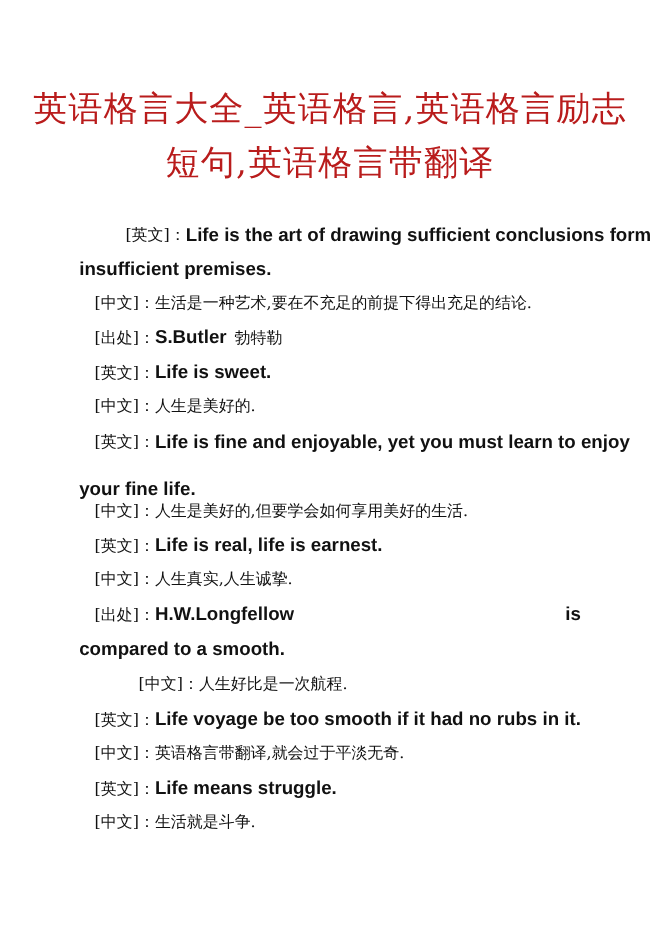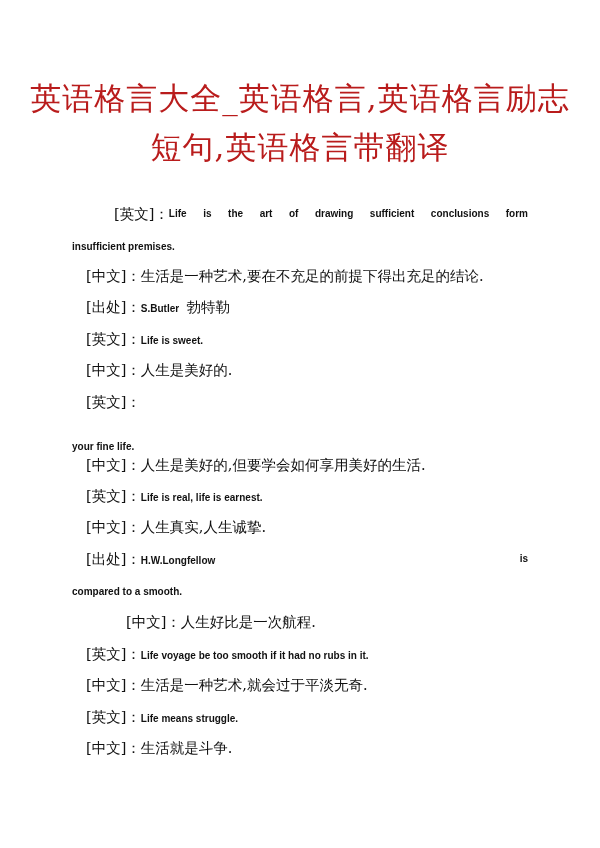--- a/index.html
+++ b/index.html
@@ -7,21 +7,21 @@
   .title {
     position: absolute; left: 0; width: 600px; text-align: center;
     font-family: "DejaVu Serif", "Liberation Serif", serif;
     font-size: 31px; letter-spacing: 1px; color: #b91c1c; white-space: nowrap;
   }
   .line {
     position: absolute; left: 72px; width: 456px;
     font-size: 14.5px; line-height: 22px; white-space: nowrap;
   }
   .tag { font-family: "DejaVu Serif", "Liberation Serif", serif; font-size: 14.5px; }
-  .en { font-family: "Liberation Sans", sans-serif; font-weight: bold; font-size: 10px; }
+  .en { font-family: "Liberation Sans", sans-serif; font-weight: bold; font-size: 17px; }
   .zh { font-family: "DejaVu Serif", "Liberation Serif", serif; font-size: 14.5px; }
   .justify { display: flex; justify-content: space-between; text-align: right; }
 </style>
 </head>
 <body>
 
 <div>
   <div class="title" style="top:78px;">英语格言大全_英语格言,英语格言励志</div>
   <div class="title" style="top:127px;">短句,英语格言带翻译</div>
 
@@ -42,20 +42,21 @@
   </div>
   <div class="line" style="top:328px; left:86px;">
     <span class="tag">[英文]：</span><span class="en">Life is sweet.</span>
   </div>
   <div class="line" style="top:359px; left:86px;">
     <span class="tag">[中文]：</span><span class="zh">人生是美好的.</span>
   </div>
   <div class="line" style="top:391px; left:86px; width:442px;">
     <div style="display:flex;">
       <span class="tag">[英文]：</span>
+      <span class="en" style="flex:1; text-align:justify; text-align-last:justify;">Life is fine and enjoyable, yet you must learn to enjoy</span>
     </div>
   </div>
   <div class="line" style="top:418px;margin-top:16px;">
     <span class="en">your fine life.</span>
   </div>
   <div class="line" style="top:454px; left:86px;">
     <span class="tag">[中文]：</span><span class="zh">人生是美好的,但要学会如何享用美好的生活.</span>
   </div>
   <div class="line" style="top:485px; left:86px;">
     <span class="tag">[英文]：</span><span class="en">Life is real, life is earnest.</span>
@@ -70,21 +71,21 @@
   <div class="line" style="top:579px;">
     <span class="en">compared to a smooth.</span>
   </div>
   <div class="line" style="top:611px; left:86px;margin-left:40px;">
     <span class="tag">[中文]：</span><span class="zh">人生好比是一次航程.</span>
   </div>
   <div class="line" style="top:643px; left:86px;">
     <span class="tag">[英文]：</span><span class="en">Life voyage be too smooth if it had no rubs in it.</span>
   </div>
   <div class="line" style="top:674px; left:86px;">
-    <span class="tag">[中文]：</span><span class="zh">生活是一种艺术,就会过于平淡无奇.</span>
+    <span class="tag">[中文]：</span><span class="zh">英语格言带翻译,就会过于平淡无奇.</span>
   </div>
   <div class="line" style="top:706px; left:86px;">
     <span class="tag">[英文]：</span><span class="en">Life means struggle.</span>
   </div>
   <div class="line" style="top:737px; left:86px;">
     <span class="tag">[中文]：</span><span class="zh">生活就是斗争.</span>
   </div>
 </div>
 
 </body></html>

